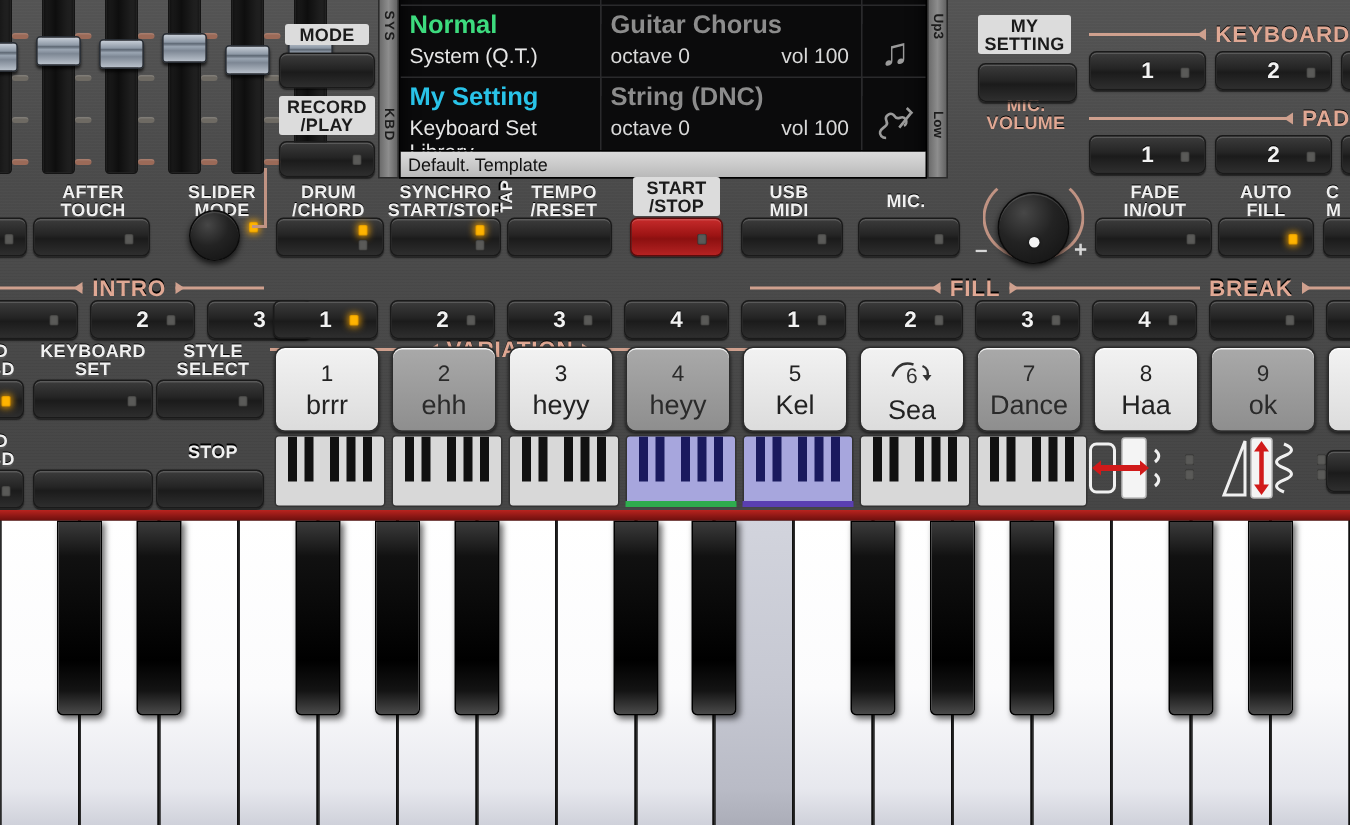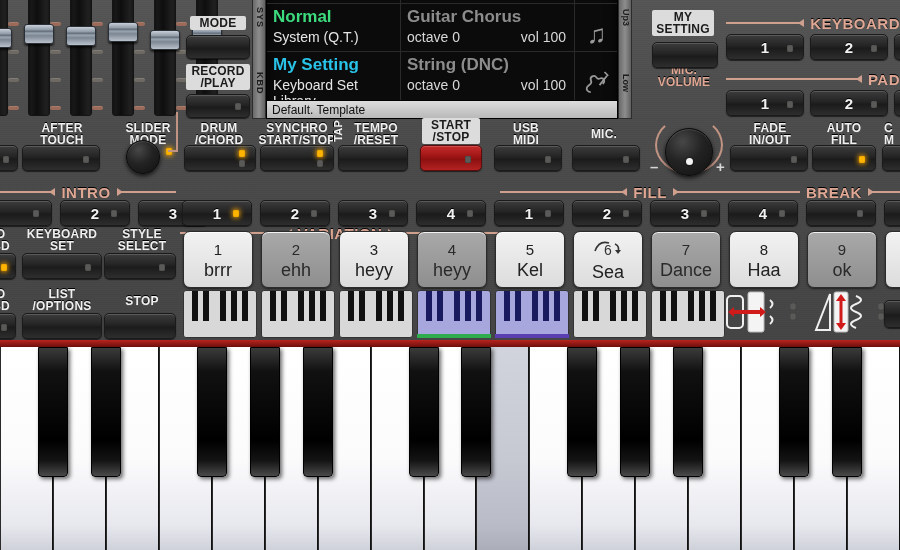--- a/index.html
+++ b/index.html
@@ -507,22 +507,20 @@
   <div class="lbl" style="left:106px; top:228px; width:72px;">STYLE
 SELECT</div>
   <div class="hw" style="left:104px; top:253px; width:72px; height:26px;">
     <span class="led dim" style="right:10px; top:10px;"></span>
   </div>
 
   <div class="lbl" style="left:-16px; top:288px; width:34px;">D<br>BD</div>
   <div class="hw" style="left:-22px; top:313px; width:38px; height:26px;">
     <span class="led dim" style="right:8px; top:10px;"></span>
   </div>
-  <div class="lbl" style="left:20px; top:288px; width:84px;">LIST
-/OPTIONS</div>
   <div class="hw" style="left:22px; top:313px; width:80px; height:26px;"></div>
   <div class="lbl" style="left:106px; top:295px; width:72px;">STOP</div>
   <div class="hw" style="left:104px; top:313px; width:72px; height:26px;"></div>
 
   <div id="presets">
       <div class="pad light" style="left: 183px; top: 231px; width: 70px; height: 57px;">
         <div class="num">1</div>
         <div class="nm">brrr</div>
       </div>
       <div class="pad dark" style="left: 261px; top: 231px; width: 70px; height: 57px;">

